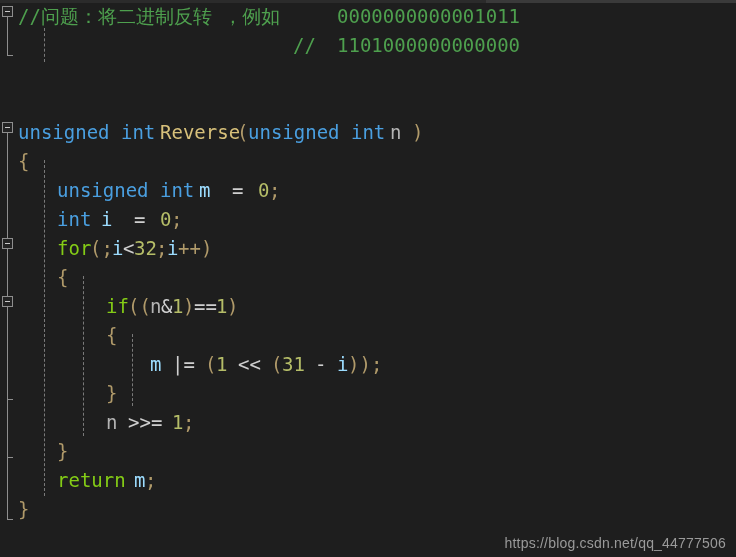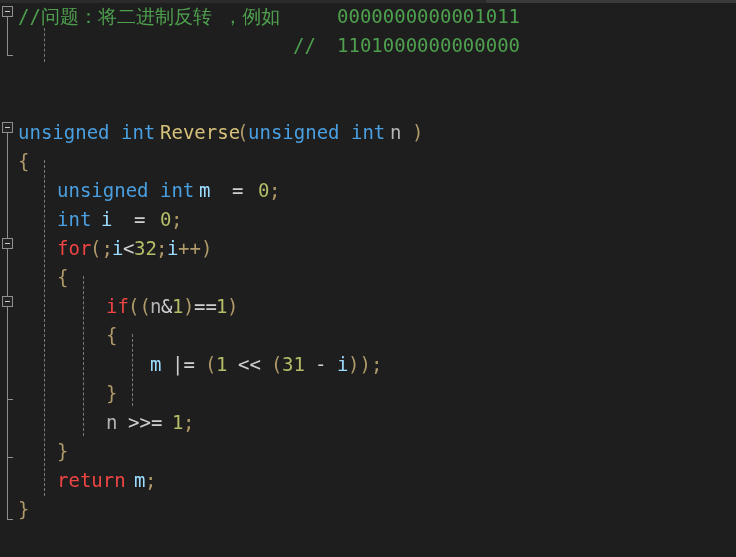--- a/index.html
+++ b/index.html
@@ -90,21 +90,21 @@
   .line {
     position: absolute;
     left: 0;
     height: 29px;
     white-space: pre;
   }
   .tk { white-space: pre; }
 
   .c-comment  { color: #4ea04e; }
   .c-keyword  { color: #4a9fe0; }
-  .c-ctrl     { color: #ef4444; }
+  .c-ctrl     { color: #84cc16; }
   .c-func     { color: #d7c07a; }
   .c-var      { color: #9cdcfe; }
   .c-plain    { color: #b4b4b4; }
   .c-num      { color: #b5bd68; }
   .c-punct    { color: #b09a6a; }
   .c-op       { color: #cfcfcf; }
   .c-brace    { color: #b09a6a; }
 
   
   .watermark {
@@ -144,14 +144,15 @@
       <div class="fold-box" style="left: 2px; top: 238px;"></div>
       <div class="fold-rail" style="left: 7px; top: 249px; height: 208px;"></div>
       <div class="fold-foot" style="left: 7px; top: 457px;"></div>
       <div class="fold-box" style="left: 2px; top: 296px;"></div>
       <div class="fold-rail" style="left: 7px; top: 307px; height: 92px;"></div>
       <div class="fold-foot" style="left: 7px; top: 399px;"></div>
     </div>
 
   <div class="code" id="code"><div class="line" style="top: 2px;"><span class="tk c-comment" style="position: absolute; left: 18px;">//问题：将二进制反转 ，例如 </span><span class="tk c-comment" style="position: absolute; left: 337px;">0000000000001011</span></div><div class="line" style="top: 31px;"><span class="tk c-comment" style="position: absolute; left: 293px;">//</span><span class="tk c-comment" style="position: absolute; left: 337px;">1101000000000000</span></div><div class="line" style="top: 60px;"></div><div class="line" style="top: 89px;"></div><div class="line" style="top: 118px;"><span class="tk c-keyword" style="position: absolute; left: 18px;">unsigned int </span><span class="tk c-func" style="position: absolute; left: 160px;">Reverse</span><span class="tk c-punct" style="position: absolute; left: 237px;">(</span><span class="tk c-keyword" style="position: absolute; left: 248px;">unsigned int </span><span class="tk c-plain" style="position: absolute; left: 390px;">n</span><span class="tk c-punct" style="position: absolute; left: 412px;">)</span></div><div class="line" style="top: 147px;"><span class="tk c-brace" style="position: absolute; left: 18px;">{</span></div><div class="line" style="top: 176px;"><span class="tk c-keyword" style="position: absolute; left: 57px;">unsigned int </span><span class="tk c-var" style="position: absolute; left: 199px;">m</span><span class="tk c-op" style="position: absolute; left: 232px;">=</span><span class="tk c-num" style="position: absolute; left: 258px;">0</span><span class="tk c-punct" style="position: absolute; left: 269px;">;</span></div><div class="line" style="top: 205px;"><span class="tk c-keyword" style="position: absolute; left: 57px;">int </span><span class="tk c-var" style="position: absolute; left: 101px;">i</span><span class="tk c-op" style="position: absolute; left: 134px;">=</span><span class="tk c-num" style="position: absolute; left: 160px;">0</span><span class="tk c-punct" style="position: absolute; left: 171px;">;</span></div><div class="line" style="top: 234px;"><span class="tk c-ctrl" style="position: absolute; left: 57px;">for</span><span class="tk c-punct" style="position: absolute; left: 90px;">(;</span><span class="tk c-var" style="position: absolute; left: 112px;">i</span><span class="tk c-op" style="position: absolute; left: 123px;">&lt;</span><span class="tk c-num" style="position: absolute; left: 134px;">32</span><span class="tk c-punct" style="position: absolute; left: 156px;">;</span><span class="tk c-var" style="position: absolute; left: 167px;">i</span><span class="tk c-punct" style="position: absolute; left: 178px;">++)</span></div><div class="line" style="top: 263px;"><span class="tk c-brace" style="position: absolute; left: 57px;">{</span></div><div class="line" style="top: 292px;"><span class="tk c-ctrl" style="position: absolute; left: 106px;">if</span><span class="tk c-punct" style="position: absolute; left: 128px;">((</span><span class="tk c-plain" style="position: absolute; left: 150px;">n</span><span class="tk c-op" style="position: absolute; left: 161px;">&amp;</span><span class="tk c-num" style="position: absolute; left: 172px;">1</span><span class="tk c-punct" style="position: absolute; left: 183px;">)</span><span class="tk c-op" style="position: absolute; left: 194px;">==</span><span class="tk c-num" style="position: absolute; left: 216px;">1</span><span class="tk c-punct" style="position: absolute; left: 227px;">)</span></div><div class="line" style="top: 321px;"><span class="tk c-brace" style="position: absolute; left: 106px;">{</span></div><div class="line" style="top: 350px;"><span class="tk c-var" style="position: absolute; left: 150px;">m</span><span class="tk c-op" style="position: absolute; left: 172px;">|=</span><span class="tk c-punct" style="position: absolute; left: 205px;">(</span><span class="tk c-num" style="position: absolute; left: 216px;">1</span><span class="tk c-op" style="position: absolute; left: 238px;">&lt;&lt;</span><span class="tk c-punct" style="position: absolute; left: 271px;">(</span><span class="tk c-num" style="position: absolute; left: 282px;">31</span><span class="tk c-op" style="position: absolute; left: 315px;">-</span><span class="tk c-var" style="position: absolute; left: 337px;">i</span><span class="tk c-punct" style="position: absolute; left: 348px;">));</span></div><div class="line" style="top: 379px;"><span class="tk c-brace" style="position: absolute; left: 106px;">}</span></div><div class="line" style="top: 408px;"><span class="tk c-plain" style="position: absolute; left: 106px;">n</span><span class="tk c-op" style="position: absolute; left: 128px;">&gt;&gt;=</span><span class="tk c-num" style="position: absolute; left: 172px;">1</span><span class="tk c-punct" style="position: absolute; left: 183px;">;</span></div><div class="line" style="top: 437px;"><span class="tk c-brace" style="position: absolute; left: 57px;">}</span></div><div class="line" style="top: 466px;"><span class="tk c-ctrl" style="position: absolute; left: 57px;">return </span><span class="tk c-var" style="position: absolute; left: 134px;">m</span><span class="tk c-punct" style="position: absolute; left: 145px;">;</span></div><div class="line" style="top: 495px;"><span class="tk c-brace" style="position: absolute; left: 18px;">}</span></div></div>
 
+  <div class="watermark">https://blog.csdn.net/qq_44777506</div>
 
 </div>
 
 </body></html>

